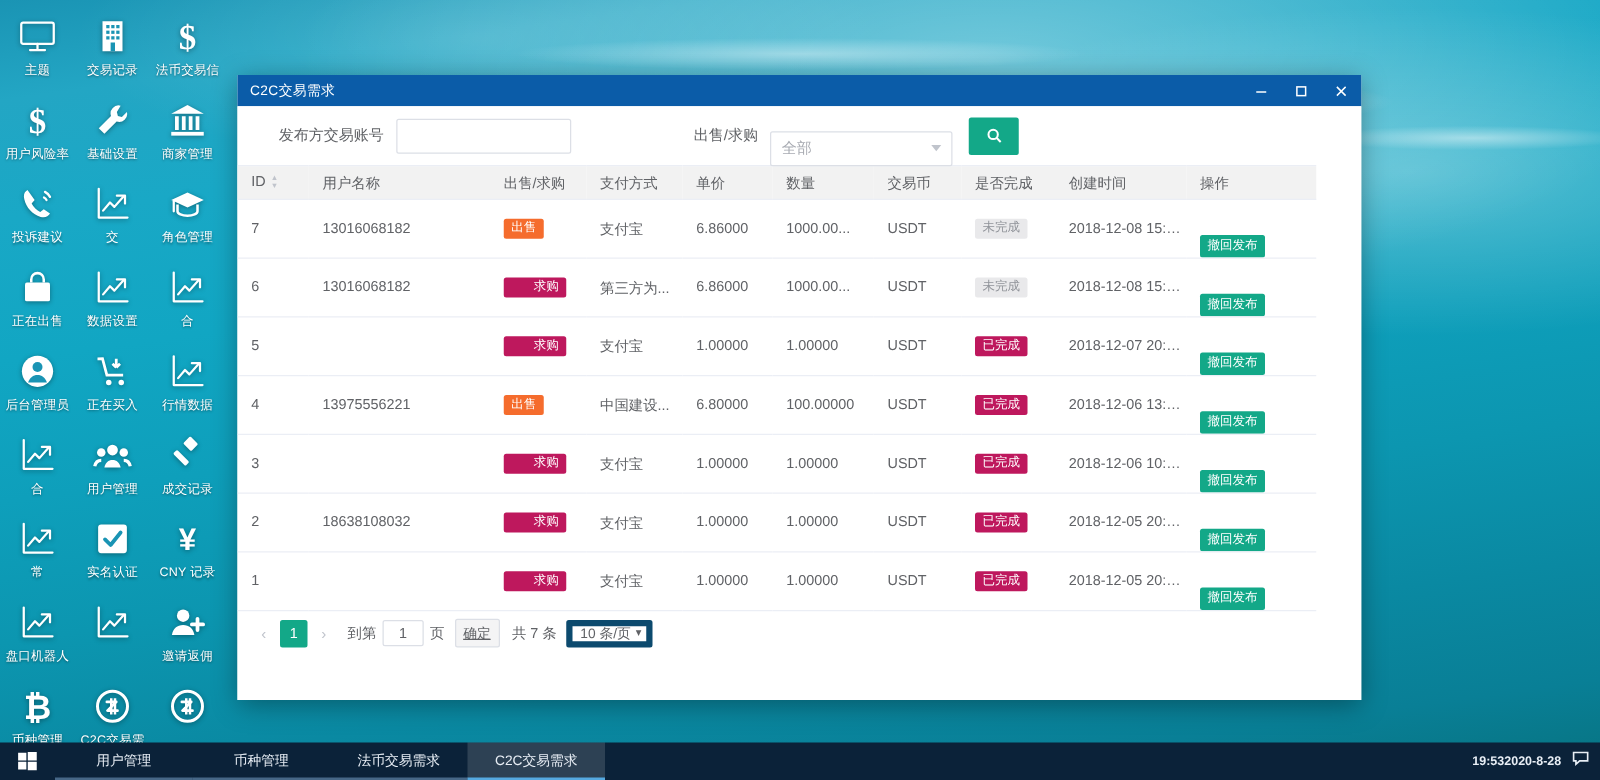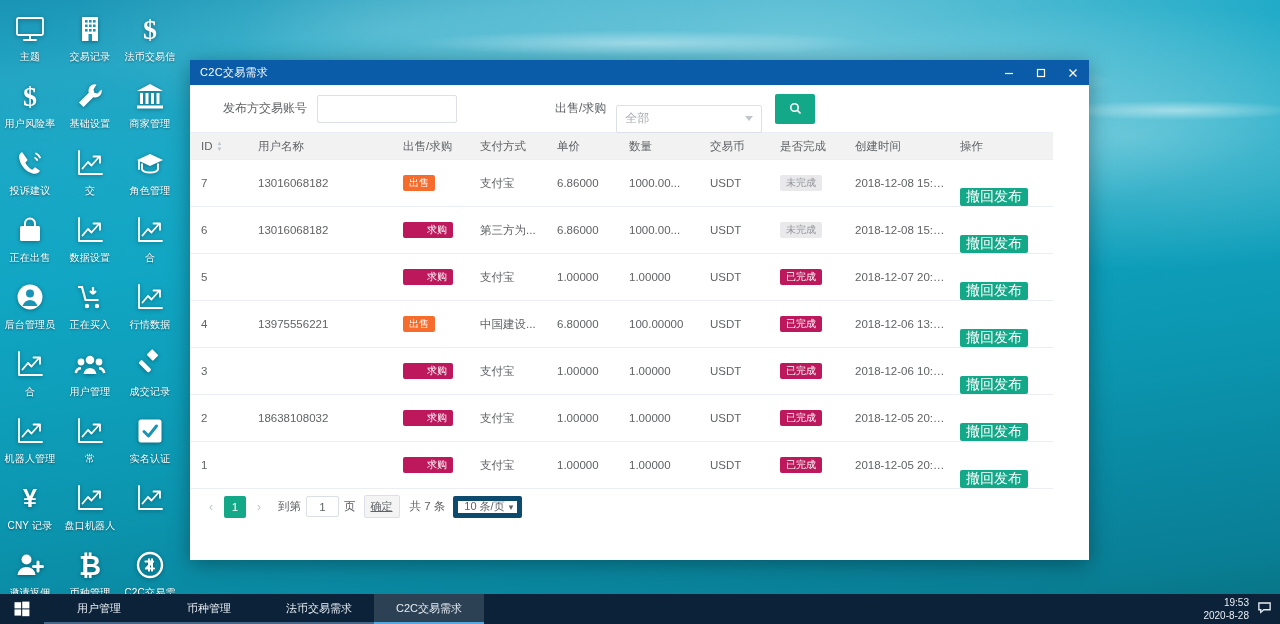--- a/index.html
+++ b/index.html
@@ -202,21 +202,21 @@
     line-height: 13px;
   }
   .badge.sell { background: #f56c2d; }
   .badge.buy  { background: #be185d; padding-left: 24px; }
   .badge.done { background: #be185d; }
   .badge.undone { background: #e9e9eb; color: #909399; }
   .act-btn {
     display: inline-block;
     background: #13a888;
     color: #fff;
-    font-size: 14px;
+    font-size: 10px;
     padding: 2px 6px 3px;
     border-radius: 2px;
     border: none;
     line-height: 13px;
     cursor: default;
     font-family: inherit;
     margin-top: 28px;
   }
 
   
@@ -301,22 +301,22 @@
   .task-item.active {
     background: rgba(255,255,255,0.14);
     border-bottom: 2px solid #55a9e0;
   }
   #tray {
     margin-left: auto;
     display: flex; align-items: center;
     padding-right: 8px; gap: 8px;
   }
   #clock {
-    display: flex; flex-direction: column; align-items: flex-end;
-    font-size: 10px; color: #e8eef5; line-height: 13px;
+    display: flex; align-items: flex-end;
+    font-size: 10px; color: #e8eef5; line-height: 13px; font-weight: bold;
   }
   #notif-icon svg { width: 15px; height: 15px; stroke: #e8eef5; fill: none; stroke-width: 1.4; }
 </style>
 </head>
 <body>
 
 <div id="desktop">
 
   <div id="icon-grid">
       <div class="desk-icon">
@@ -500,30 +500,20 @@
         <span class="dlabel">用户管理</span>
       </div>
       <div class="desk-icon">
         <span class="glyph">
           <svg viewBox="0 0 32 32">
             <rect x="14" y="3" width="9" height="8" rx="1" transform="rotate(45 18.5 7)" fill="#fff"></rect>
             <rect x="4" y="16" width="14" height="4.5" rx="1.2" transform="rotate(45 11 18.2)" fill="#fff"></rect>
           </svg>
         </span>
         <span class="dlabel">成交记录</span>
-      </div>
-      <div class="desk-icon">
-        <span class="glyph">
-          <svg viewBox="0 0 32 32">
-            <path d="M5 4v23h23" stroke="#fff" fill="none" stroke-width="1.8" stroke-linecap="round" stroke-linejoin="round"></path>
-            <path d="M8.5 21.5 14 15l3.5 3.5L25 10" stroke="#fff" fill="none" stroke-width="1.8" stroke-linecap="round" stroke-linejoin="round"></path>
-            <path d="M19.5 9.5H26v6.3" stroke="#fff" fill="none" stroke-width="1.8" stroke-linecap="round" stroke-linejoin="round"></path>
-          </svg>
-        </span>
-        <span class="dlabel">机器人管理</span>
       </div>
       <div class="desk-icon">
         <span class="glyph">
           <svg viewBox="0 0 32 32">
             <path d="M5 4v23h23" stroke="#fff" fill="none" stroke-width="1.8" stroke-linecap="round" stroke-linejoin="round"></path>
             <path d="M8.5 21.5 14 15l3.5 3.5L25 10" stroke="#fff" fill="none" stroke-width="1.8" stroke-linecap="round" stroke-linejoin="round"></path>
             <path d="M19.5 9.5H26v6.3" stroke="#fff" fill="none" stroke-width="1.8" stroke-linecap="round" stroke-linejoin="round"></path>
           </svg>
         </span>
         <span class="dlabel">常</span>

